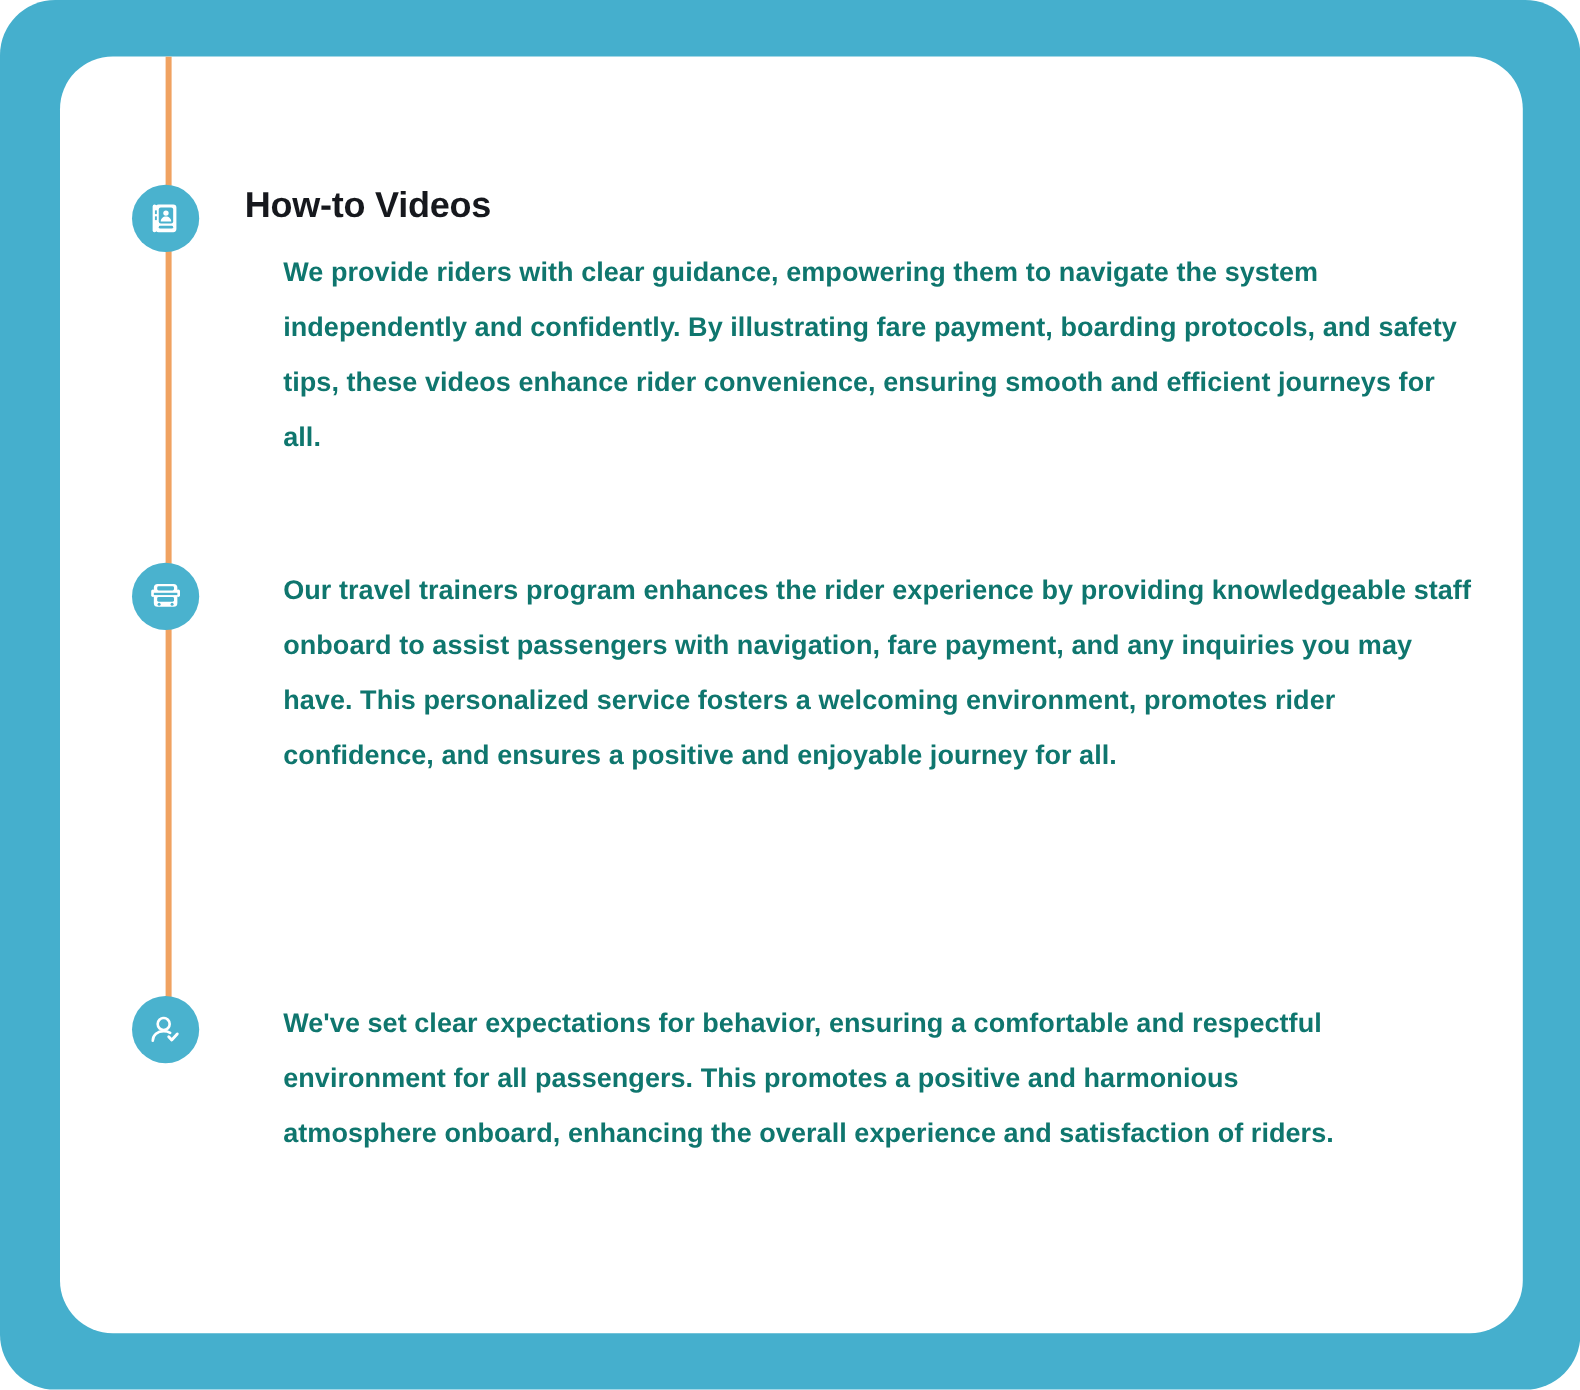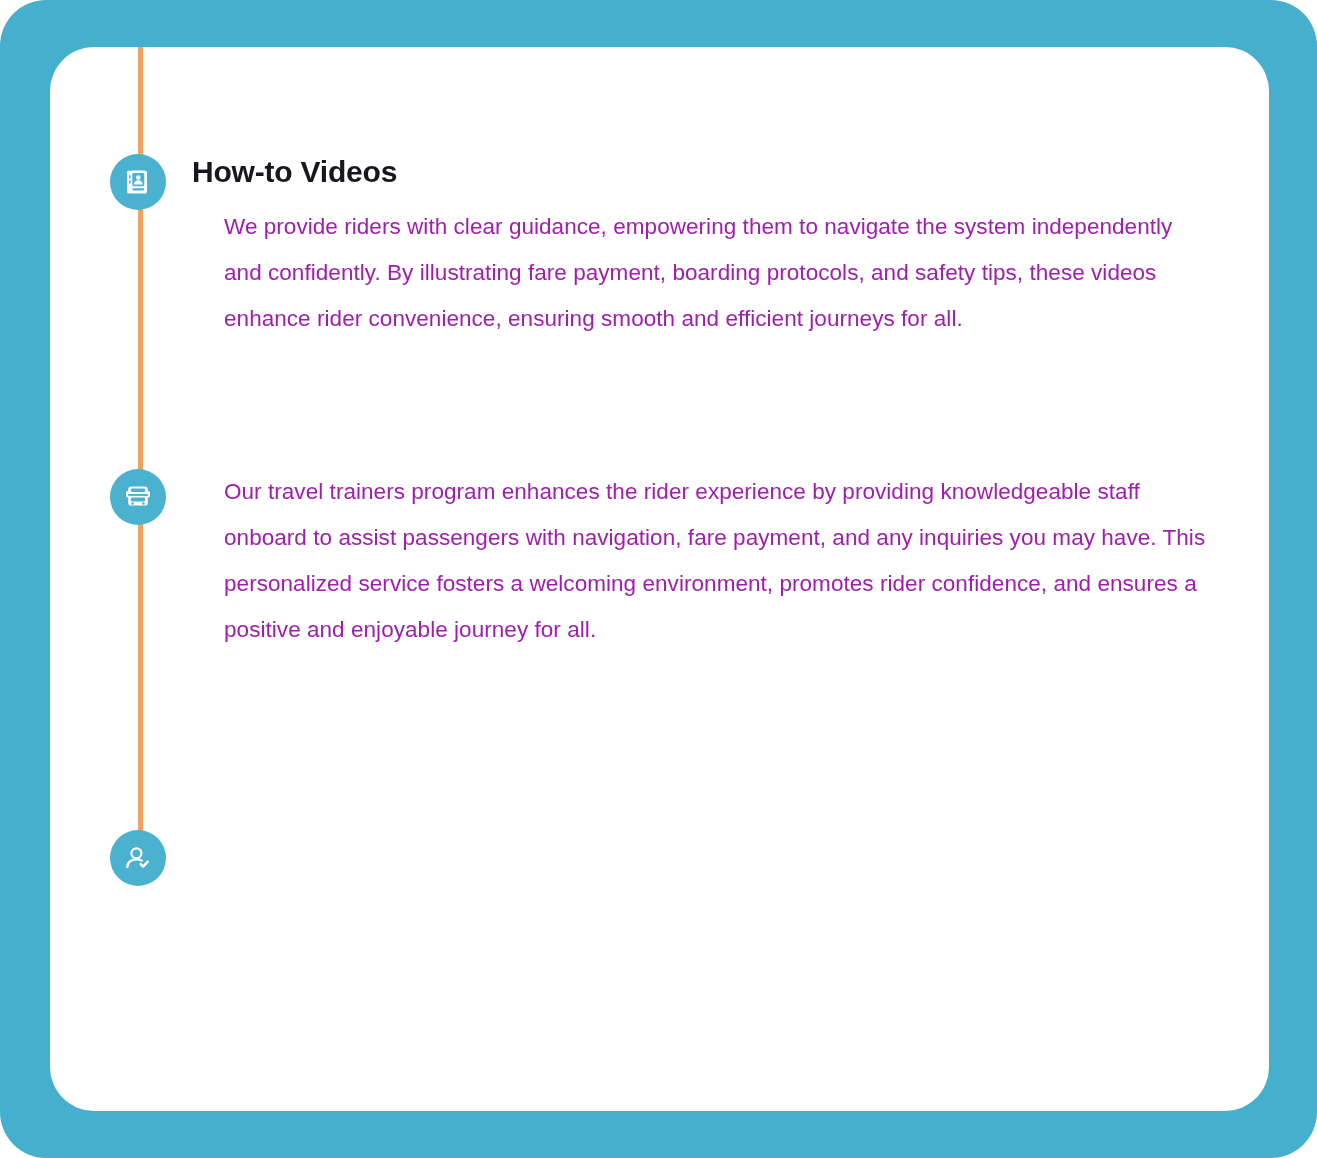--- a/index.html
+++ b/index.html
@@ -74,41 +74,42 @@
     background: #4AB2CE;
     display: flex;
     align-items: center;
     justify-content: center;
   }
 
   .icon-badge svg { display: block; }
 
   .item-body {
     position: absolute;
-    left: 142px;
+    left: 154px;
     top: 0;
     width: 1060px;
   }
 
   .item-heading {
     font-size: 30px;
     font-weight: bold;
     color: #16181d;
     letter-spacing: -0.2px;
     line-height: 36px;
     margin-bottom: 14px;
   }
 
   .item-text {
     font-size: 22.5px;
     line-height: 46px;
-    color: #a21caf;
+    color: #0f766e;
     letter-spacing: 0.05px;
     padding-left: 32px;
     max-width: 1035px;
+    font-weight: bold;
   }
 
   .item-1 .item-text { max-width: 1010px; }
   .item-2 .item-text { max-width: 1032px; }
   .item-3 .item-text { max-width: 960px; }
 </style>
 </head>
 <body>
 
 <div class="frame">
@@ -157,18 +158,19 @@
 
       <div class="item item-3">
         <div class="icon-badge">
           <svg width="30" height="30" viewBox="0 0 30 30" fill="none">
             <circle cx="13.4" cy="10.3" r="5.0" stroke="#ffffff" stroke-width="2.2" fill="none"></circle>
             <path d="M4.3 24.2c0-4.9 4.1-7.9 9.1-7.9 2.0 0 3.9 0.48 5.4 1.35" stroke="#ffffff" stroke-width="2.2" stroke-linecap="round" fill="none"></path>
             <path d="M17.6 21.0l2.5 2.6 4.6-5.0" stroke="#ffffff" stroke-width="2.4" stroke-linecap="round" stroke-linejoin="round" fill="none"></path>
           </svg>
         </div>
         <div class="item-body">
+          <div class="item-text">We've set clear expectations for behavior, ensuring a comfortable and respectful environment for all passengers. This promotes a positive and harmonious atmosphere onboard, enhancing the overall experience and satisfaction of riders.</div>
         </div>
       </div>
 
     </div>
   </div>
 </div>
 
 </body></html>

